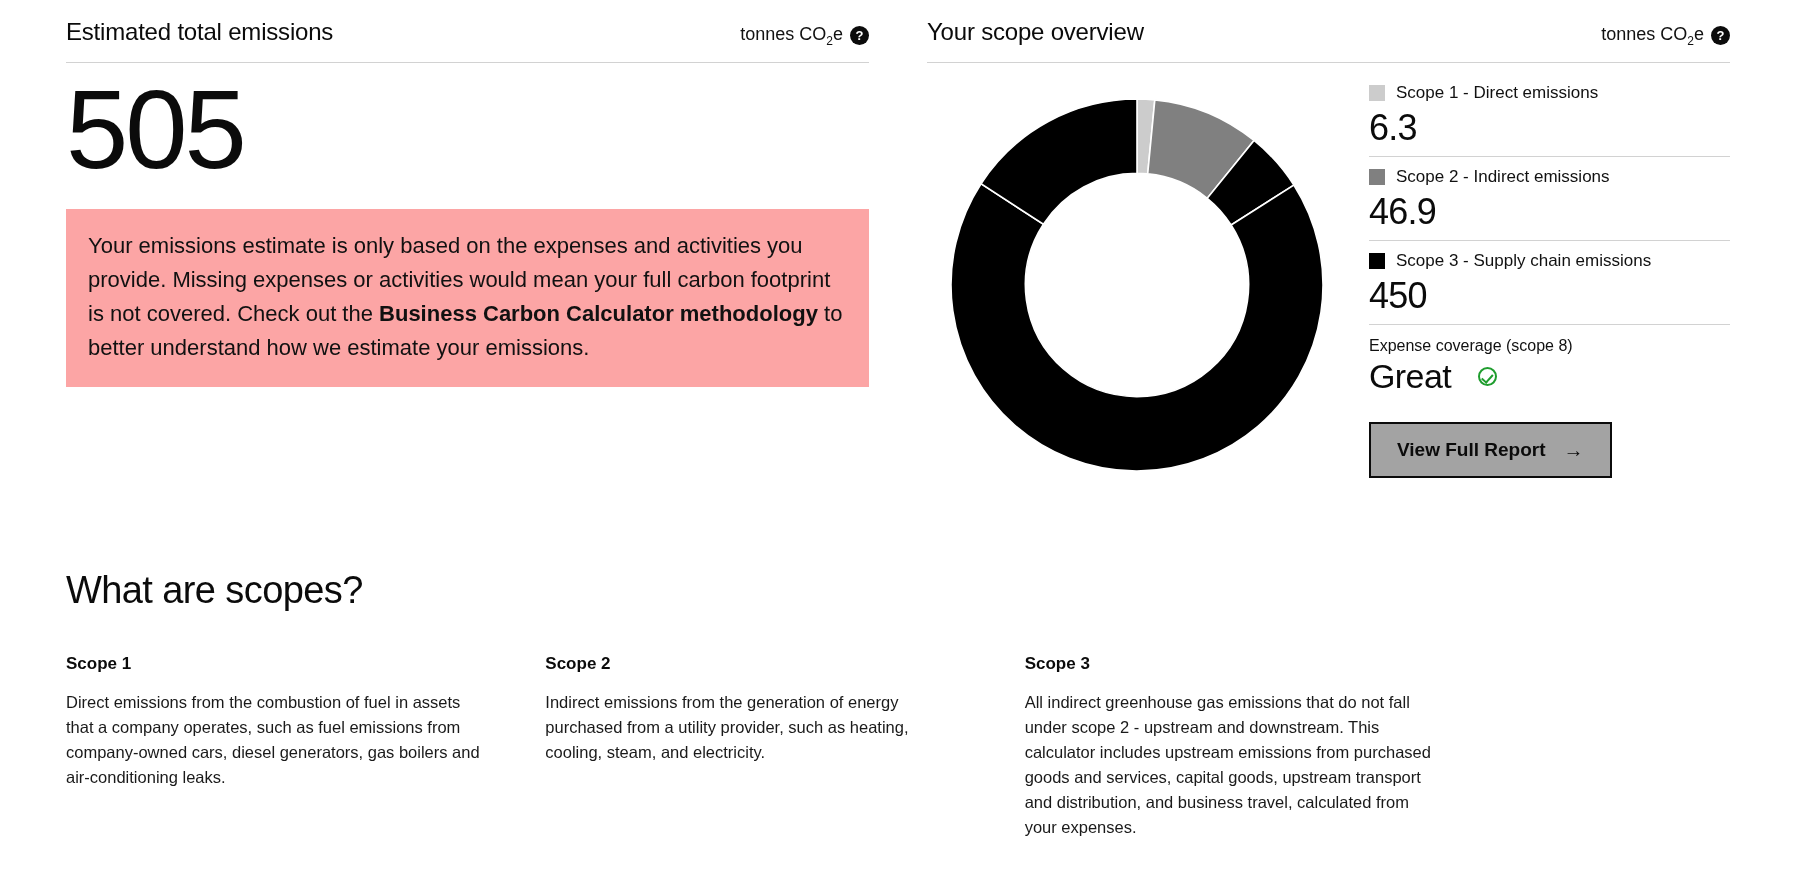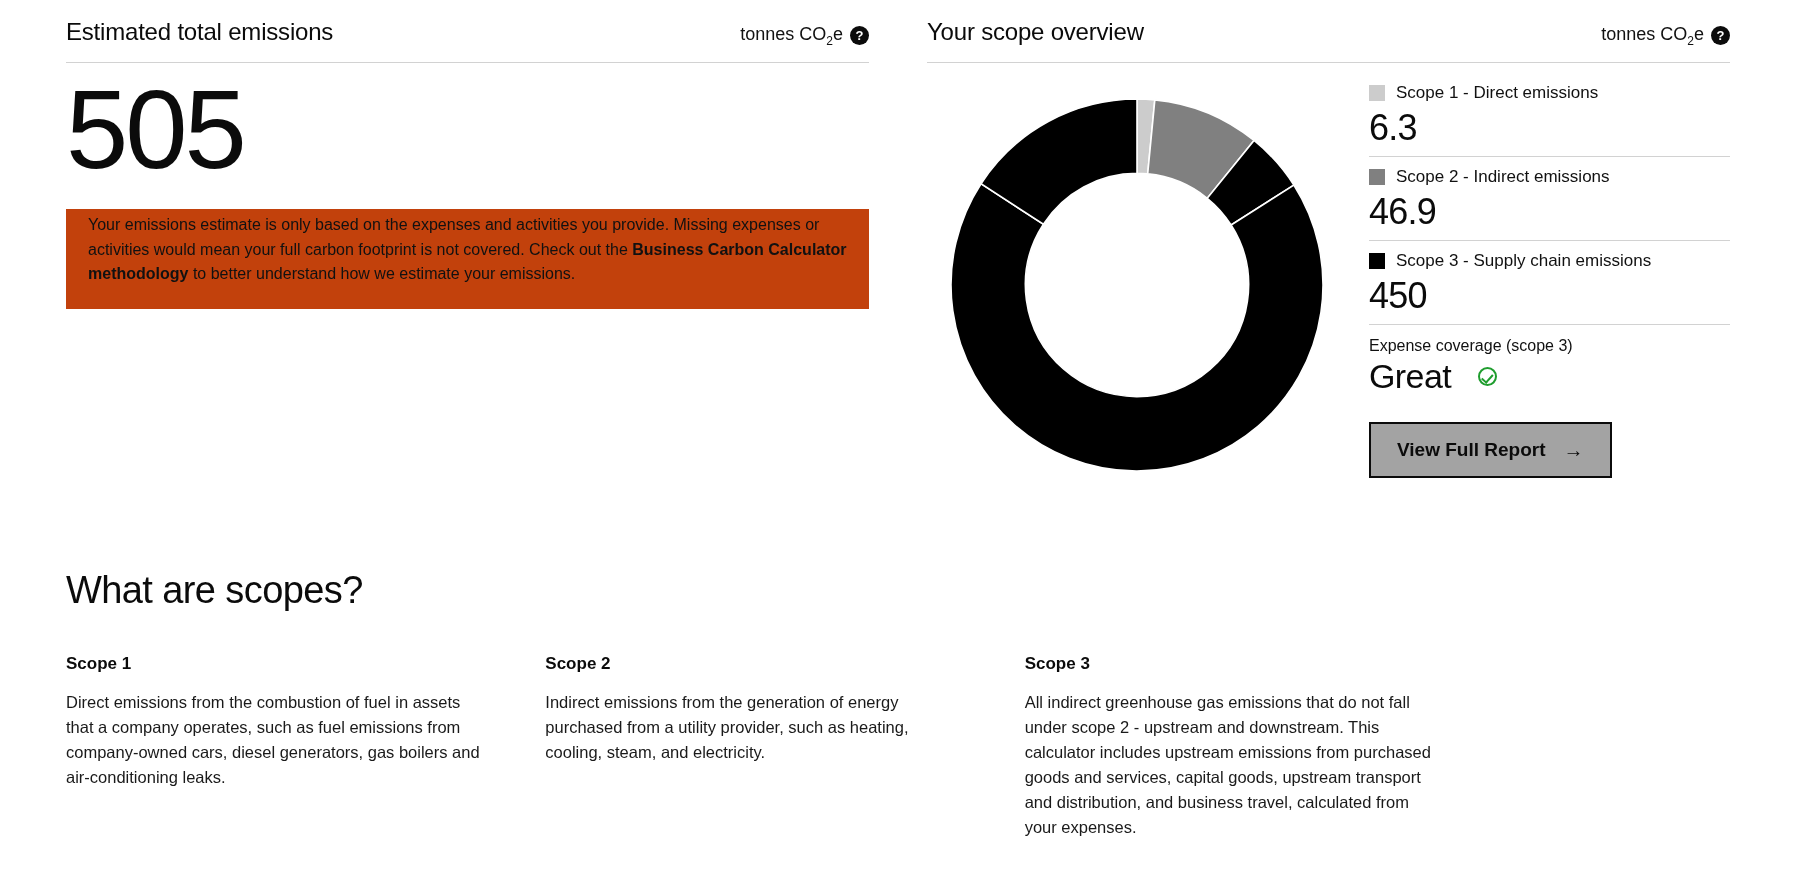--- a/index.html
+++ b/index.html
@@ -78,23 +78,23 @@
     line-height: 1.02;
     letter-spacing: -3px;
     margin-top: 10px;
     color: #0b0b0b;
   }
 
   
   .callout {
     margin-top: 22px;
     width: 803px;
-    background: #c2410c;
-    padding: 4px 22px 22px 22px;
-    font-size: 16px;
+    background: #fca5a5;
+    padding: 20px 22px 22px 22px;
+    font-size: 22px;
     line-height: 1.55;
     color: #111;
   }
   .callout b { font-weight: 700; }
 
   
   .scope-body {
     display: flex;
     gap: 22px;
     padding-top: 10px;
@@ -282,21 +282,21 @@
           </div>
 
           <div class="legend-block">
             <div class="legend-row">
               <span class="swatch" style="background:#000000"></span>
               <span class="legend-label">Scope 3 - Supply chain emissions</span>
             </div>
             <div class="legend-value">450</div>
           </div>
 
-          <div class="coverage-label">Expense coverage (scope 3)</div>
+          <div class="coverage-label">Expense coverage (scope 8)</div>
           <div class="coverage-value-row">
             <span class="coverage-value">Great</span>
             <span class="check-icon"></span>
           </div>
 
           <button class="report-btn">
             <span>View Full Report</span>
             <span class="arrow-icon">→</span>
           </button>
 

